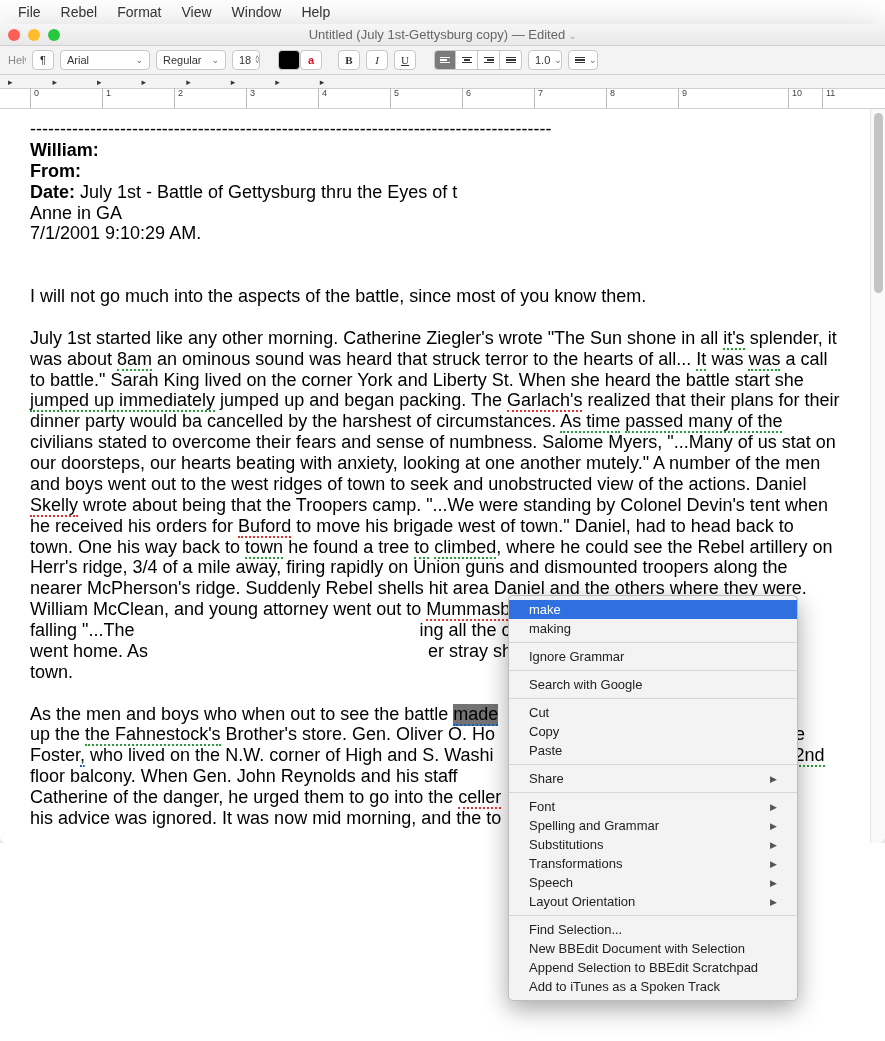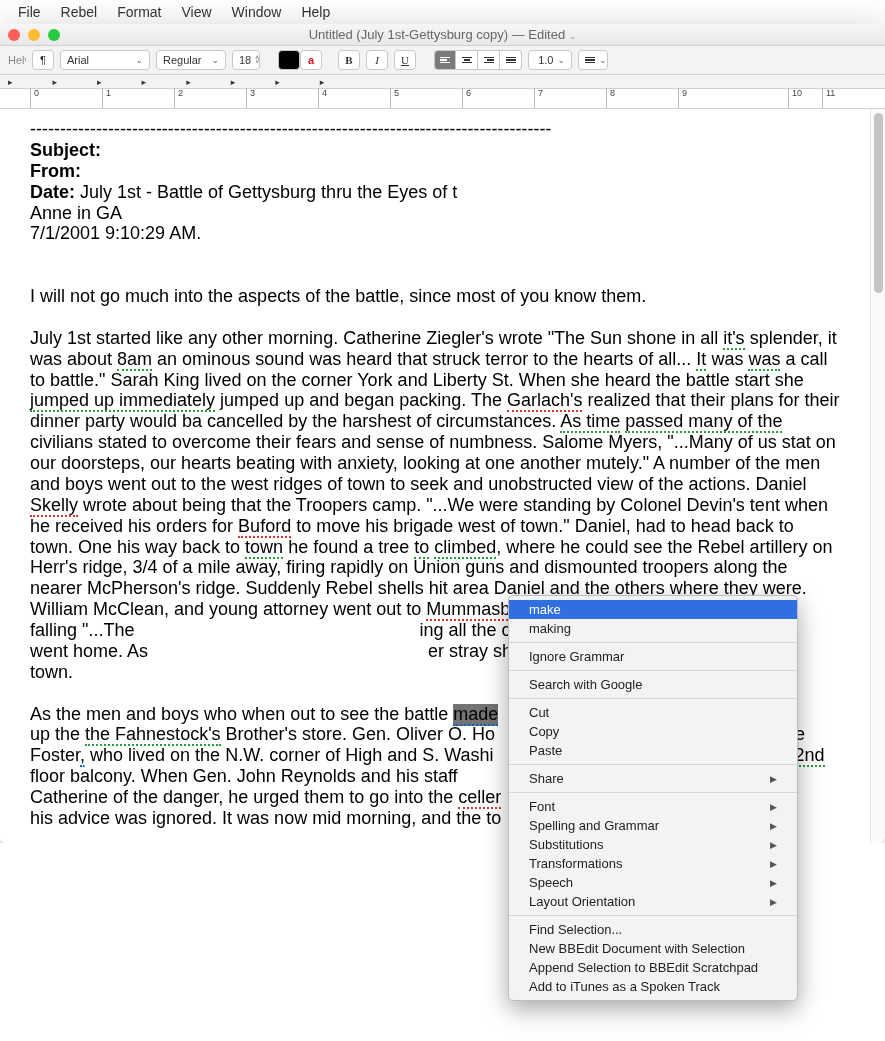--- a/index.html
+++ b/index.html
@@ -26,21 +26,21 @@
 .sw.a-red { color: #d12; font-weight: bold; justify-content: center; }
 .fmt { width: 22px; padding: 0; justify-content: center; font-family: Georgia, serif; }
 .fmt.b { font-weight: bold; }
 .fmt.i { font-style: italic; }
 .fmt.u { text-decoration: underline; }
 .align-group { display: inline-flex; }
 .align-group .tbtn { border-radius: 0; border-left: none; width: 22px; padding: 0; justify-content: center; }
 .align-group .tbtn:first-child { border-left: 1px solid #c7c7c7; border-radius: 4px 0 0 4px; }
 .align-group .tbtn:last-child { border-radius: 0 4px 4px 0; }
 .align-group .sel { background: #7a7a7a; color: #fff; }
-.sp-select { width: 44px; justify-content: flex-end; }
+.sp-select { width: 34px; justify-content: flex-start; }
 .list-btn { width: 30px; justify-content: space-between; }
 .tab-ruler-row { height: 14px; background: #f3f3f3; border-bottom: 1px solid #d0d0d0; display: flex; align-items: center; padding: 0 8px; gap: 40px; font-size: 9px; color: #333; }
 .ruler { height: 20px; background: #fff; border-bottom: 1px solid #d0d0d0; position: relative; font-size: 10px; color: #444; }
 .ruler .tick { position: absolute; bottom: 0; border-left: 1px solid #bbb; height: 20px; padding-left: 3px; font-size: 9px;}
 .document-area { display: flex; }
 .doc { flex: 1; background: #fff; padding: 10px 30px 14px 30px; min-height: 720px; font-family: Arial, sans-serif; font-size: 18px; color: #000; line-height: 1.16; }
 .doc .divider { letter-spacing: 0px; }
 .doc b { font-weight: bold; }
 .g { border-bottom: 2px dotted #2a9d3b; }
 .r { border-bottom: 2px dotted #d33; }
@@ -173,21 +173,21 @@
     <div class="tick" style="left:534px">7</div>
     <div class="tick" style="left:606px">8</div>
     <div class="tick" style="left:678px">9</div>
     <div class="tick" style="left:788px">10</div>
     <div class="tick" style="left:822px">11</div>
   </div>
 
   <div class="document-area">
   <div class="doc">
     <div class="divider">---------------------------------------------------------------------------------------</div>
-    <div><b>Subject:</b></div>
+    <div><b>William:</b></div>
     <div><b>From:</b></div>
     <div><b>Date:</b><span>  July 1st - Battle of Gettysburg thru the Eyes of t</span></div>
     <div>Anne in GA</div>
     <div>7/1/2001 9:10:29 AM.</div>
     <div>&nbsp;</div>
     <div>&nbsp;</div>
     <div>I will not go much into the aspects of the battle, since most of you know them.</div>
     <div>&nbsp;</div>
     <div>
       <span>July 1st started like any other morning. Catherine Ziegler's wrote</span> <span>"The Sun shone in all </span><span class="g">it's</span><span> splender, it was about </span><span class="g">8am</span><span> an ominous sound was heard that struck terror to the hearts of all... </span><span class="g">It</span><span> was </span><span class="g">was</span><span> a call to battle." Sarah King lived on the corner York and Liberty St. When she heard the battle start she </span><span class="g">jumped up immediately</span><span> jumped up and began packing. The </span><span class="r">Garlach's</span><span> realized that their plans for their dinner party would ba cancelled by the harshest of circumstances. </span><span class="g">As time</span> <span class="g">passed many of the</span><span> civilians stated to overcome their fears and sense of numbness. Salome Myers, "...Many of us stat on our doorsteps, our hearts beating with anxiety, looking at one another mutely." A number of the men and boys went out to the west ridges of town to seek and unobstructed view of the actions. Daniel </span><span class="r">Skelly</span><span> wrote about being that the Troopers camp. "...We were standing by Colonel Devin's tent when he received his orders for </span><span class="r">Buford</span><span> to move his brigade west of town." Daniel, had to head back to town. One his way back to </span><span class="g">town</span><span> he found a tree </span><span class="g">to</span> <span class="g">climbed</span><span>, where he could see the Rebel artillery on Herr's ridge, 3/4 of a mile away, firing rapidly on Union guns and dismounted troopers along the nearer McPherson's ridge. Suddenly Rebel shells hit area Daniel and the others where they were. William McClean, and young attorney went out to </span><span class="r">Mummasburg</span><span> Rd. he found that shells started falling "...The</span> <span style="display:inline-block;width:280px"></span><span>ing all the curiosity I had entertained..." He then went home. As</span><span style="display:inline-block;width:280px"></span><span>er stray shells and bullets found their way into town.</span>

